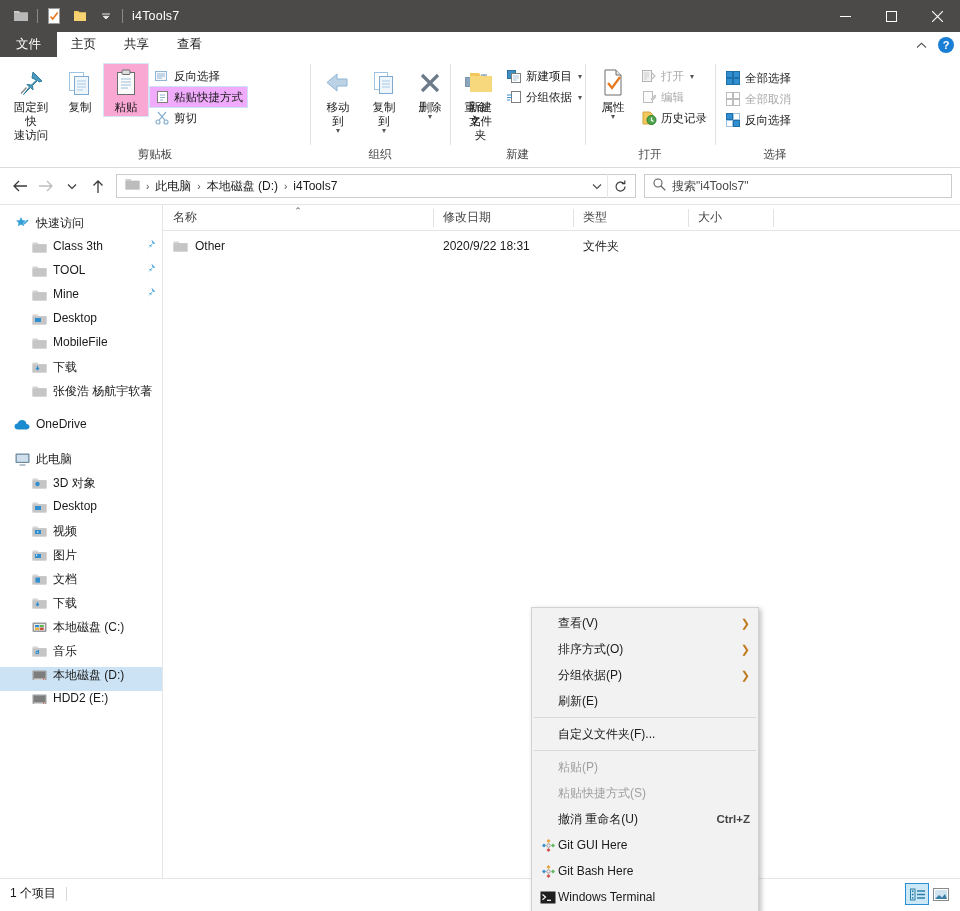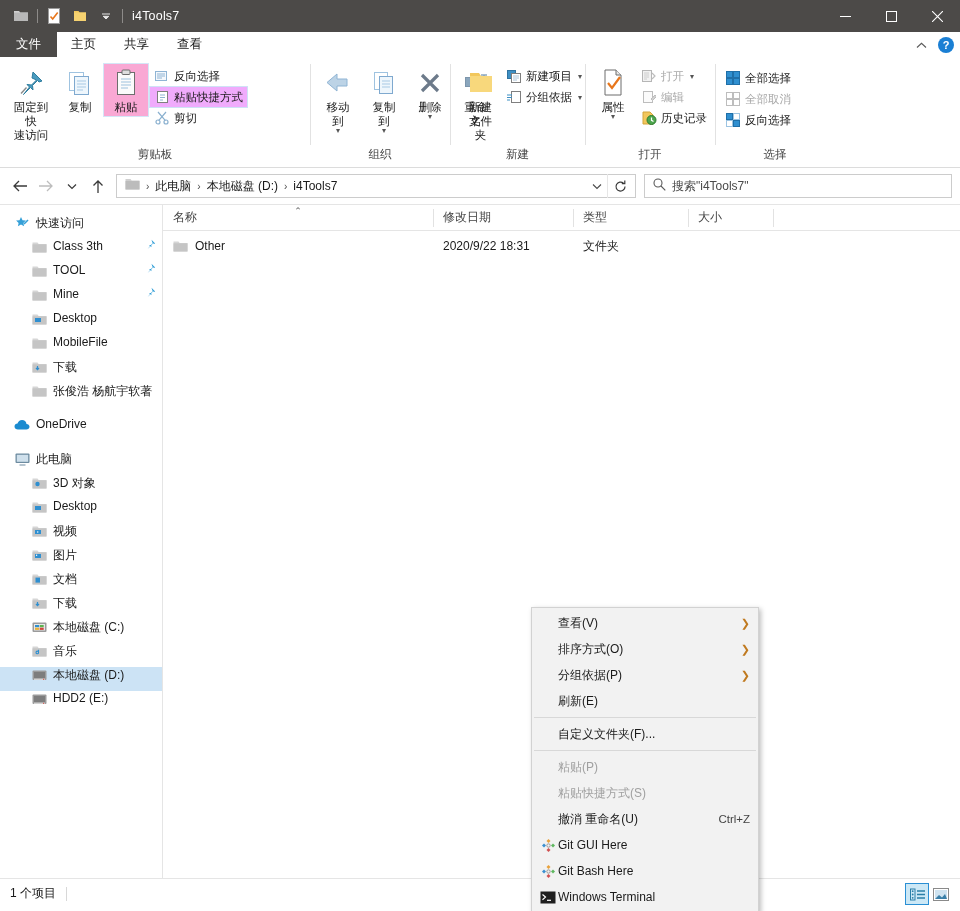--- a/index.html
+++ b/index.html
@@ -110,21 +110,21 @@
 
   
   .ctxmenu { position:absolute; left:368px; top:402px; width:228px; background:#f2f2f2;
              border:1px solid #d2d2d2; box-shadow:2px 2px 5px rgba(0,0,0,.26);
              padding:2px 0; font-size:12px; z-index:50; }
   .ctxitem { height:26px; display:flex; align-items:center; padding:0 8px 0 6px; color:#1a1a1a;
              position:relative; }
   .ctxitem.disabled { color:#a0a0a0; }
   .ctxitem .cico { width:20px; flex:none; display:flex; align-items:center; justify-content:center;}
   .ctxitem .ctext { flex:1; white-space:nowrap; }
-  .ctxitem .accel { color:#444; font-size:11.5px; margin-left:10px; }
+  .ctxitem .accel { color:#444; font-size:11.5px; margin-left:10px;font-weight:bold; }
   .ctxitem .subarrow { color:#c07a20; font-size:11px; margin-left:8px; }
   .ctxsep { height:1px; background:#d8d8d8; margin:3px 2px; }
 </style>
 </head>
 <body>
 
 <div id="app">
 
   <div class="titlebar">
     <div class="qat">

